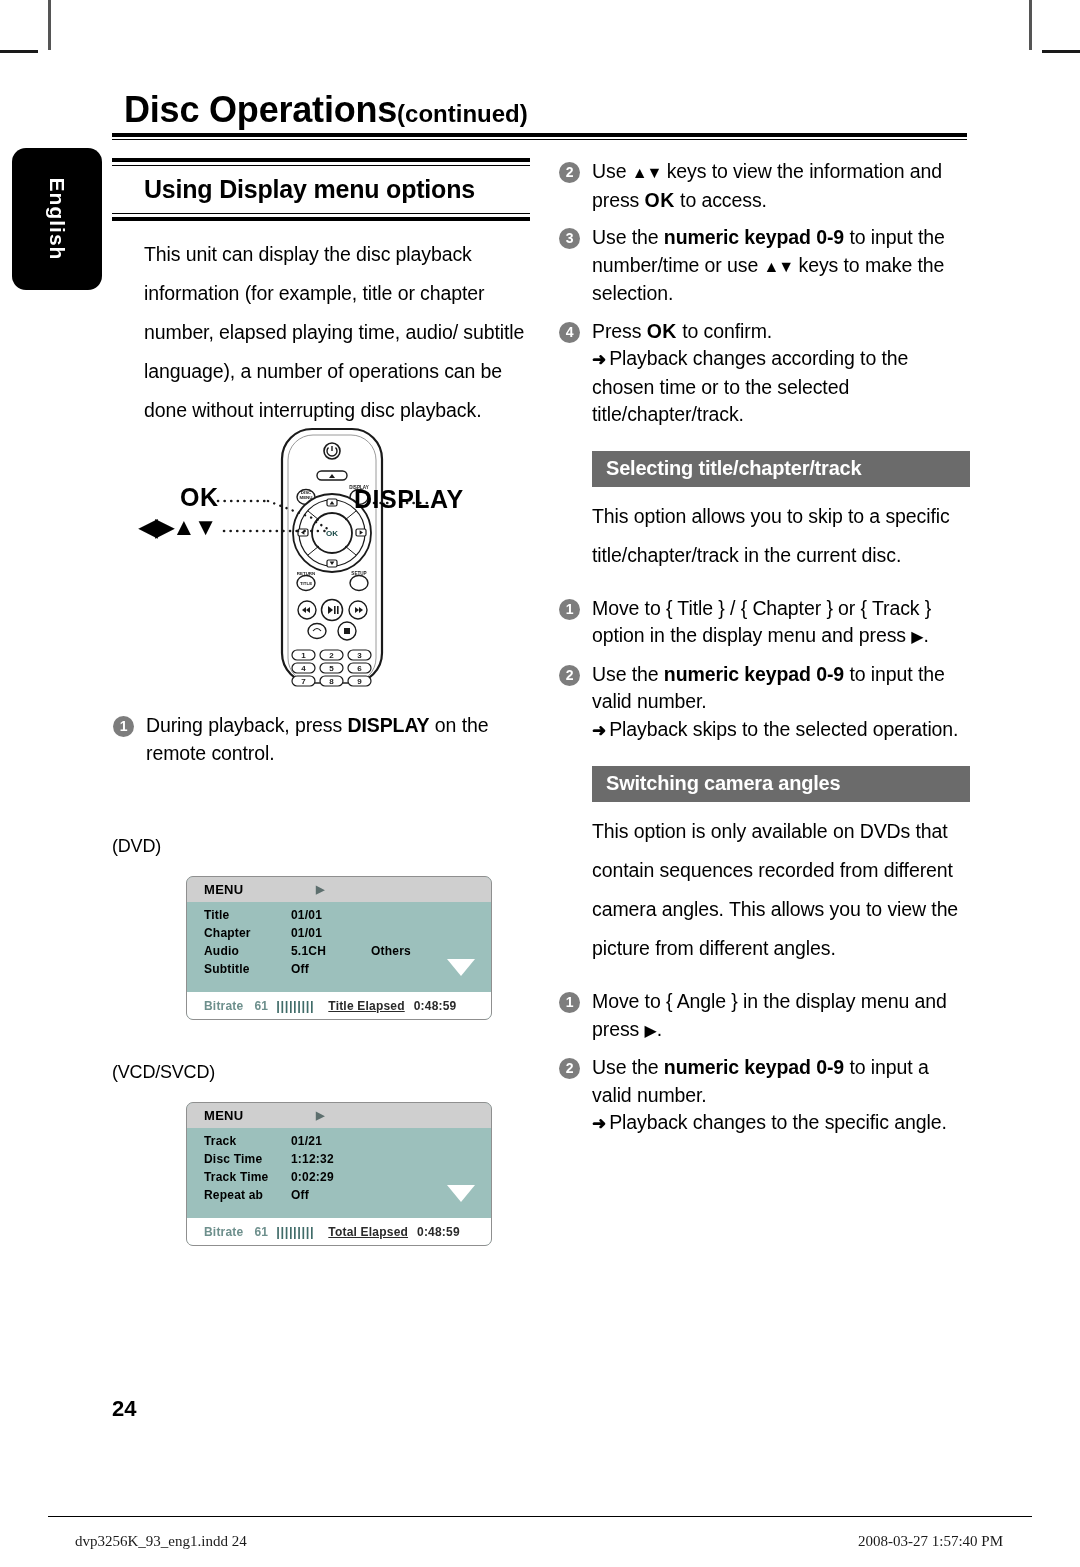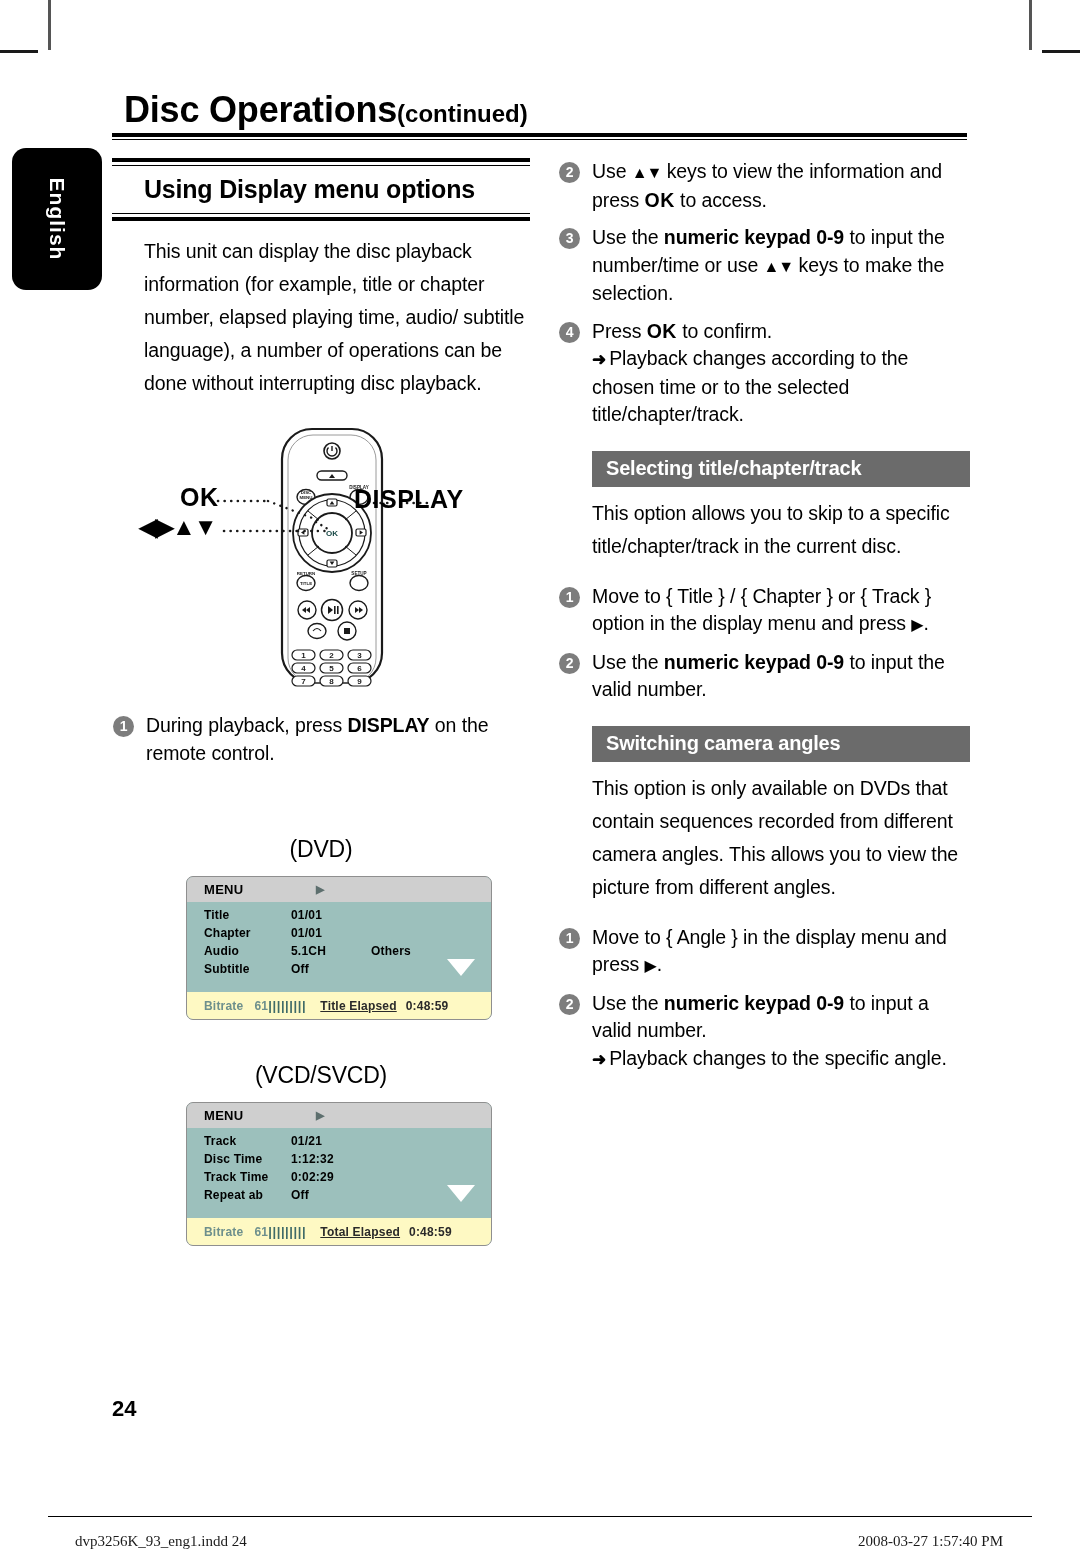--- a/index.html
+++ b/index.html
@@ -102,21 +102,21 @@
     font-size: 25px;
     font-weight: bold;
     letter-spacing: -0.2px;
   }
 
   
   p.body {
     margin: 0 0 6px 0;
     padding-left: 32px;
     font-size: 19.5px;
-    line-height: 33px;
+    line-height: 39px;
     letter-spacing: -0.1px;
   }
   .col-right p.body { padding-left: 34px; }
 
   
   .step {
     position: relative;
     padding-left: 34px;
     font-size: 19.5px;
     line-height: 27.5px;
@@ -172,22 +172,22 @@
     white-space: nowrap;
   }
   .callout.ok-lbl   { left: 68px; top: 58px; }
   .callout.nav-lbl  { left: 27px; top: 88px; font-size: 24px; letter-spacing: -2px; }
   .callout.disp-lbl { left: 242px; top: 60px; letter-spacing: 0.5px; }
 
   
   .osd-caption {
     position: absolute;
     width: 418px;
-    text-align: center;
-    font-size: 23px;
+    text-align: left;
+    font-size: 18px;
     letter-spacing: -0.2px;
   }
   .osd {
     position: absolute;
     width: 304px;
     border: 1.5px solid #8f8f8f;
     border-radius: 7px;
     overflow: hidden;
     background: #9cc0bc;
     font-size: 11.5px;
@@ -218,29 +218,29 @@
   .osd-row .x { }
   .osd-down {
     position: absolute;
     right: 16px; bottom: 16px;
     width: 0; height: 0;
     border-left: 14px solid transparent;
     border-right: 14px solid transparent;
     border-top: 17px solid #ffffff;
   }
   .osd-foot {
-    background: #fef9c3;
+    background: #ffffff;
     display: flex;
     align-items: center;
     padding: 6px 0 6px 17px;
     font-size: 12px;
     letter-spacing: 0.2px;
   }
   .osd-foot .lbl   { color: #6d8f8c; margin-right: 11px; }
-  .osd-foot .val   { color: #6d8f8c; }
+  .osd-foot .val   { color: #6d8f8c; margin-right: 8px; }
   .osd-foot .bars  { color: #3f6b68; letter-spacing: 0.6px; margin-right: 14px; font-size: 13px; }
   .osd-foot .el    { color: #2a2a2a; margin-right: 9px; text-decoration: underline; }
   .osd-foot .time  { color: #2a2a2a; }
 
   
   .page-num {
     position: absolute;
     left: 112px; top: 1396px;
     font-size: 22px;
     font-weight: bold;
@@ -498,20 +498,21 @@
   <div style="height:14px"></div>
 
   <div class="step">
     <span class="num">1</span>
     <span>Move to { Title } / { Chapter } or { Track } option in the display menu and press </span><span class="tri-r">▶</span><span>.</span>
   </div>
 
   <div class="step">
     <span class="num">2</span>
     <span>Use the </span><b>numeric keypad 0-9</b><span> to input the valid number.</span>
+    <span class="arrowline"><span class="arr">➜</span><span>Playback skips to the selected operation.</span></span>
   </div>
 
   <div class="banner">Switching camera angles</div>
 
   <p class="body">This option is only available on DVDs that contain sequences recorded from different camera angles. This allows you to view the picture from different angles.</p>
 
   <div style="height:14px"></div>
 
   <div class="step">
     <span class="num">1</span>

